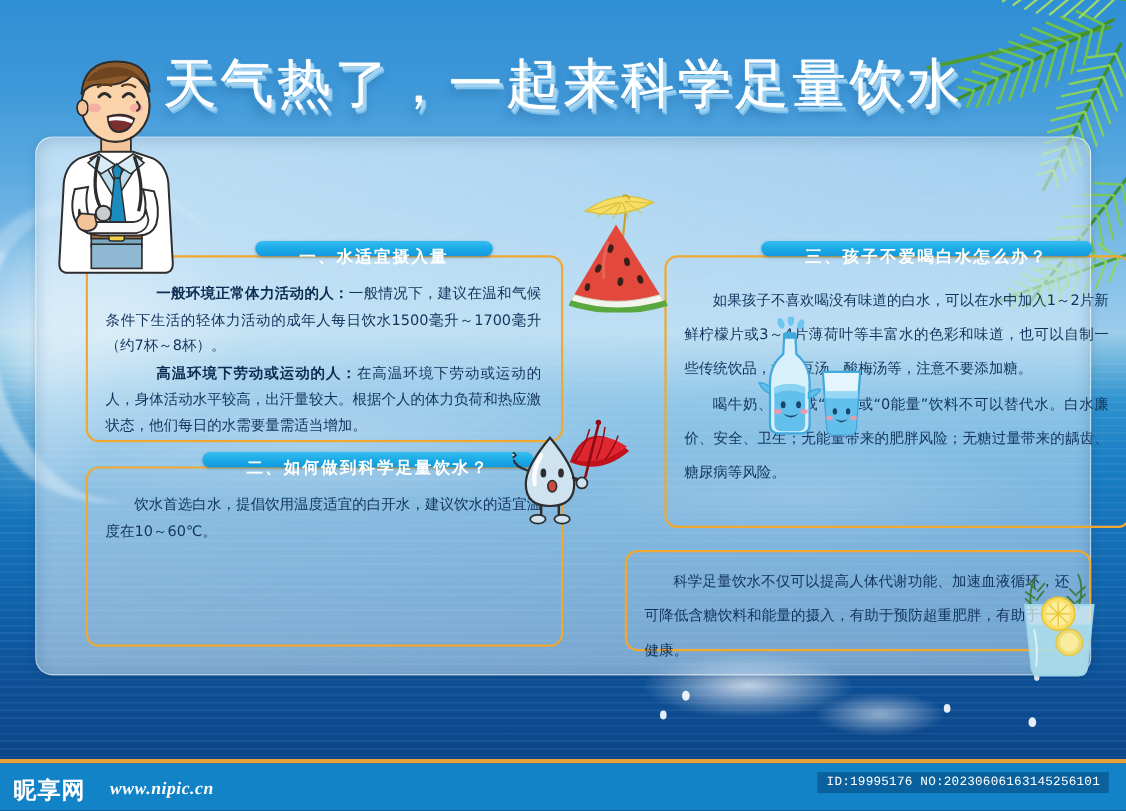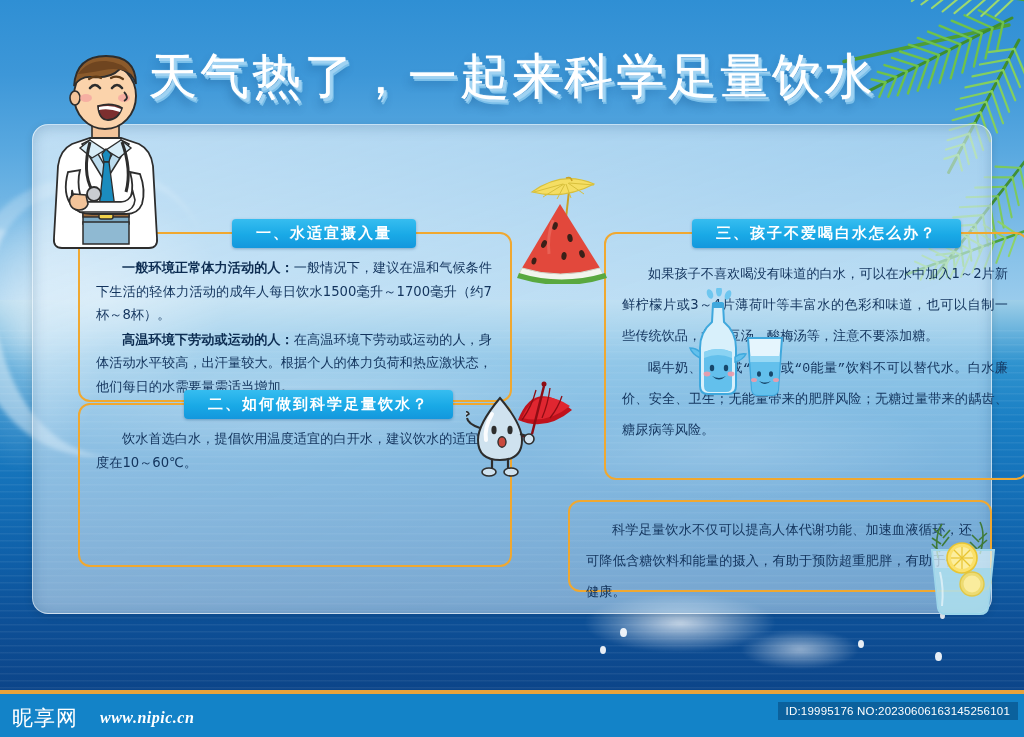--- a/index.html
+++ b/index.html
@@ -105,51 +105,51 @@
   .intro .ind { display:inline-block; width: 26px; }
 
   
   .card {
     position: absolute;
     border: 2px solid #f0a830;
     border-radius: 12px;
     background: rgba(255,255,255,0.0);
   }
   .card-1 { left: 78px;  top: 232px; width: 434px; height: 170px; }
-  .card-2 { left: 78px;  top: 403px; width: 434px; height: 164px; }
+  .card-2 { left: 78px;  top: 424px; width: 434px; height: 164px; }
   .card-3 { left: 568px; top: 232px; width: 424px; height: 248px; margin-left: 36px; }
   .card-4 { left: 568px; top: 500px; width: 424px; height: 92px;  }
 
   .pill {
     position: absolute; top: -15px;
-    height: 29px; line-height: 29px;
-    padding: 0 24px;
+    height: 14px; line-height: 29px;
+    padding: 0 40px;
     background: linear-gradient(180deg, #36bdf0 0%, #19a9e6 55%, #1397dd 100%);
-    border-radius: 4px;
+    border-radius: 14px;
     color: #ffffff; font-size: 15px; font-weight: 700; letter-spacing: 2px;
     white-space: nowrap;
     font-family: "DejaVu Sans", "Liberation Sans", sans-serif;
     box-shadow: 0 1px 3px rgba(10,70,120,.35);
   }
   .pill-1 { left: 152px; }
   .pill-2 { left: 104px; }
   .pill-3 { left: 86px; }
 
   .card-body {
     padding: 22px 18px 8px 16px;
     font-size: 13.2px; color: #12335c;
     text-align: justify;
     font-family: "DejaVu Sans", "Liberation Sans", sans-serif;
   }
   .card-1 .card-body, .card-2 .card-body { line-height: 23.5px; }
   .card-3 .card-body { line-height: 31px; padding-top: 24px; }
   .card-4 .card-body { line-height: 31px; padding-top: 12px; }
   .card-body p { margin-bottom: 0; text-indent: 26px; }
-  .card-body p + p { margin-top: 2px; font-family: Liberation Mono, monospace; }
-  .card-body b { font-weight: 700; color:#0c2c51; }
+  .card-body p + p { margin-top: 2px; }
+  .card-body b { font-weight: 700; color:#0c2c51;margin-left:20px; }
   .card-4 .card-body p { text-indent: 26px; }
 
   
   .ill { position: absolute; z-index: 7; }
   .ill svg { display:block; width:100%; height:100%; }
   .ill-watermelon { left: 508px; top: 168px; width: 104px; height: 116px; }
   .ill-droplet    { left: 466px; top: 378px; width: 112px; height: 104px; }
   .ill-bottle     { left: 686px; top: 288px; width: 62px;  height: 112px; }
   .ill-glass      { left: 742px; top: 330px; width: 46px;  height: 68px; }
   .ill-lemonade   { left: 920px; top: 512px; width: 86px;  height: 104px; }
@@ -158,33 +158,33 @@
   .footer-rule {
     position:absolute; left:0; top: 690px; width: 1024px; height: 4px;
     background: #e8a23a;
   }
   .footer {
     position: absolute; left: 0; top: 694px; width: 1024px; height: 43px;
     background: #1383c8;
   }
   .logo-cn {
     position:absolute; left: 12px; top: 704px;
-    font-size: 21px; font-weight: 400; color: #ffffff; letter-spacing: 1px;
+    font-size: 21px; font-weight: 700; color: #ffffff; letter-spacing: 1px;
     font-family: "DejaVu Sans", "Liberation Sans", sans-serif;
   }
   .logo-url {
     position:absolute; left: 100px; top: 709px;
     font-size: 16px; font-style: italic; font-weight: 700; color:#ffffff;
     font-family: "Liberation Serif", serif; letter-spacing: .5px;
   }
   .idtag {
-    position:absolute; right: 6px; top: 702px;
+    position:absolute; right: 16px; top: 702px;
     background: rgba(8,84,140,.72);
     color:#ffffff; font-size: 11.5px; padding: 3px 8px;
-    font-family: Liberation Sans, sans-serif;
+    font-family: Liberation Mono, monospace;
     letter-spacing: .2px;
     margin-left: 40px;
   }
 </style>
 </head>
 <body>
 
 <div id="poster">
 
   <div class="bg-sky"></div>

